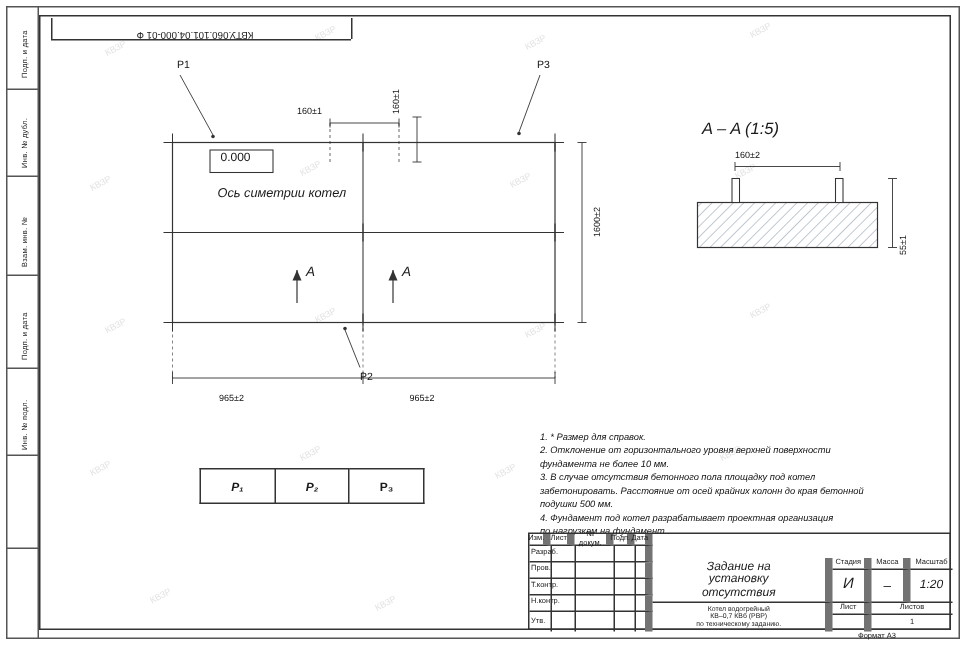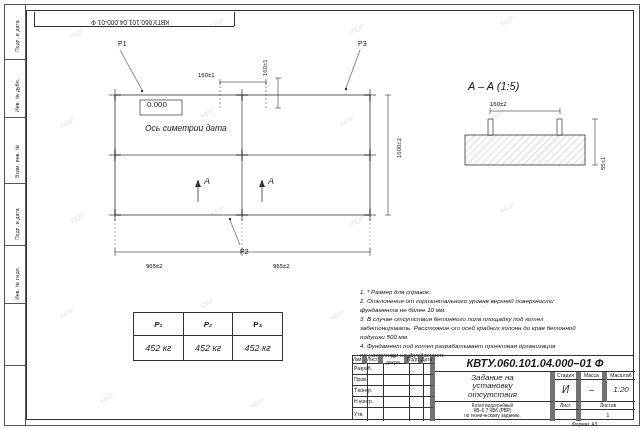--- a/index.html
+++ b/index.html
@@ -140,21 +140,21 @@
     <line x1="340" y1="218" x2="340" y2="226" stroke="#333" stroke-width="0.6"></line>
     <line x1="85" y1="185" x2="85" y2="222" stroke="#333" stroke-width="0.4" stroke-dasharray="2,2"></line>
     <line x1="212" y1="185" x2="212" y2="222" stroke="#333" stroke-width="0.4" stroke-dasharray="2,2"></line>
     <line x1="340" y1="185" x2="340" y2="222" stroke="#333" stroke-width="0.4" stroke-dasharray="2,2"></line>
   </svg>
 
   <div class="dim" style="left:118px;top:40px;font-size:7px;">P1</div>
   <div class="dim" style="left:358px;top:40px;font-size:7px;">P3</div>
   <div class="dim" style="left:240px;top:248px;font-size:7px;">P2</div>
   <div class="dim" style="left:147px;top:100px;font-size:8px;">0.000</div>
-  <div style="position:absolute;left:145px;top:123px;font-size:8.5px;font-style:italic;">Ось симетрии дата</div>
+  <div style="position:absolute;left:145px;top:123px;font-size:8.5px;font-style:italic;">Ось симетрии котел</div>
   <div class="dim" style="left:198px;top:72px;">160±1</div>
   <div style="position:absolute;left:262px;top:76px;font-size:6px;transform:rotate(-90deg);transform-origin:0 0;">160±1</div>
   <div style="position:absolute;left:396px;top:158px;font-size:6px;transform:rotate(-90deg);transform-origin:0 0;">1600±2</div>
   <div class="dim" style="left:146px;top:263px;">965±2</div>
   <div class="dim" style="left:273px;top:263px;">965±2</div>
   <div style="position:absolute;left:204px;top:176px;font-size:9px;font-style:italic;">A</div>
   <div style="position:absolute;left:268px;top:176px;font-size:9px;font-style:italic;">A</div>
 
   <div style="position:absolute;left:468px;top:80px;font-size:11px;font-style:italic;">A – A (1:5)</div>
   <svg width="150" height="100" style="position:absolute;left:455px;top:105px;">
@@ -179,43 +179,37 @@
   </svg>
   <div class="dim" style="left:490px;top:101px;">160±2</div>
   <div style="position:absolute;left:600px;top:170px;font-size:6px;transform:rotate(-90deg);transform-origin:0 0;">55±1</div>
 
   <table class="tbl" style="position:absolute;left:133px;top:312px;width:150px;">
     <tbody>
         <tr>
       <th style="width:50px;height:22px;font-style:italic;font-size:8px;">P₁</th>
       <th style="width:50px;height:22px;font-style:italic;font-size:8px;">P₂</th>
       <th style="width:50px;height:22px;font-size:8px;">P₃</th>
-    </tr>
-    <tr>
-      <td style="height:24px;font-size:9px;font-style:italic;">452 кг</td>
-      <td style="height:24px;font-size:9px;font-style:italic;">452 кг</td>
-      <td style="height:24px;font-size:9px;font-style:italic;">452 кг</td>
     </tr>
   </tbody>
     </table>
 
   <div style="position:absolute;left:360px;top:288px;width:270px;font-style:italic;color:#111;">
     <div class="note" style="position:relative;left:0;top:0;">1. * Размер для справок.</div>
     <div class="note" style="position:relative;left:0;top:0;">2. Отклонение от горизонтального уровня верхней поверхности</div>
     <div class="note" style="position:relative;left:0;top:0;">фундамента не более 10 мм.</div>
     <div class="note" style="position:relative;left:0;top:0;">3. В случае отсутствия бетонного пола площадку под котел</div>
     <div class="note" style="position:relative;left:0;top:0;">забетонировать. Расстояние от осей крайних колонн до края бетонной</div>
     <div class="note" style="position:relative;left:0;top:0;">подушки 500 мм.</div>
     <div class="note" style="position:relative;left:0;top:0;">4. Фундамент под котел разрабатывает проектная организация</div>
     <div class="note" style="position:relative;left:0;top:0;">по нагрузкам на фундамент.</div>
   </div>
 
   <div class="stamp" style="left:352px;top:355px;width:282px;height:65px;">
 
-    <div class="stampcell bb" style="left:82px;top:0;width:200px;height:16px;font-size:11px;font-style:italic;font-weight:bold;">КВТУ.060.101.04.000–01  Ф</div>
 
     <div class="stampcell br bb" style="left:0;top:0;width:14px;height:8px;">Изм.</div>
     <div class="stampcell br bb" style="left:14px;top:0;width:16px;height:8px;">Лист</div>
     <div class="stampcell br bb" style="left:30px;top:0;width:26px;height:8px;">№ докум.</div>
     <div class="stampcell br bb" style="left:56px;top:0;width:14px;height:8px;">Подп.</div>
     <div class="stampcell br bb" style="left:70px;top:0;width:12px;height:8px;">Дата</div>
 
     <div class="stampcell br bb" style="left:0;top:8px;width:82px;height:11px;justify-content:flex-start;padding-left:1px;">Разраб.</div>
     <div class="stampcell br bb" style="left:0;top:19px;width:82px;height:11px;justify-content:flex-start;padding-left:1px;">Пров.</div>
     <div class="stampcell br bb" style="left:0;top:30px;width:82px;height:11px;justify-content:flex-start;padding-left:1px;">Т.контр.</div>

